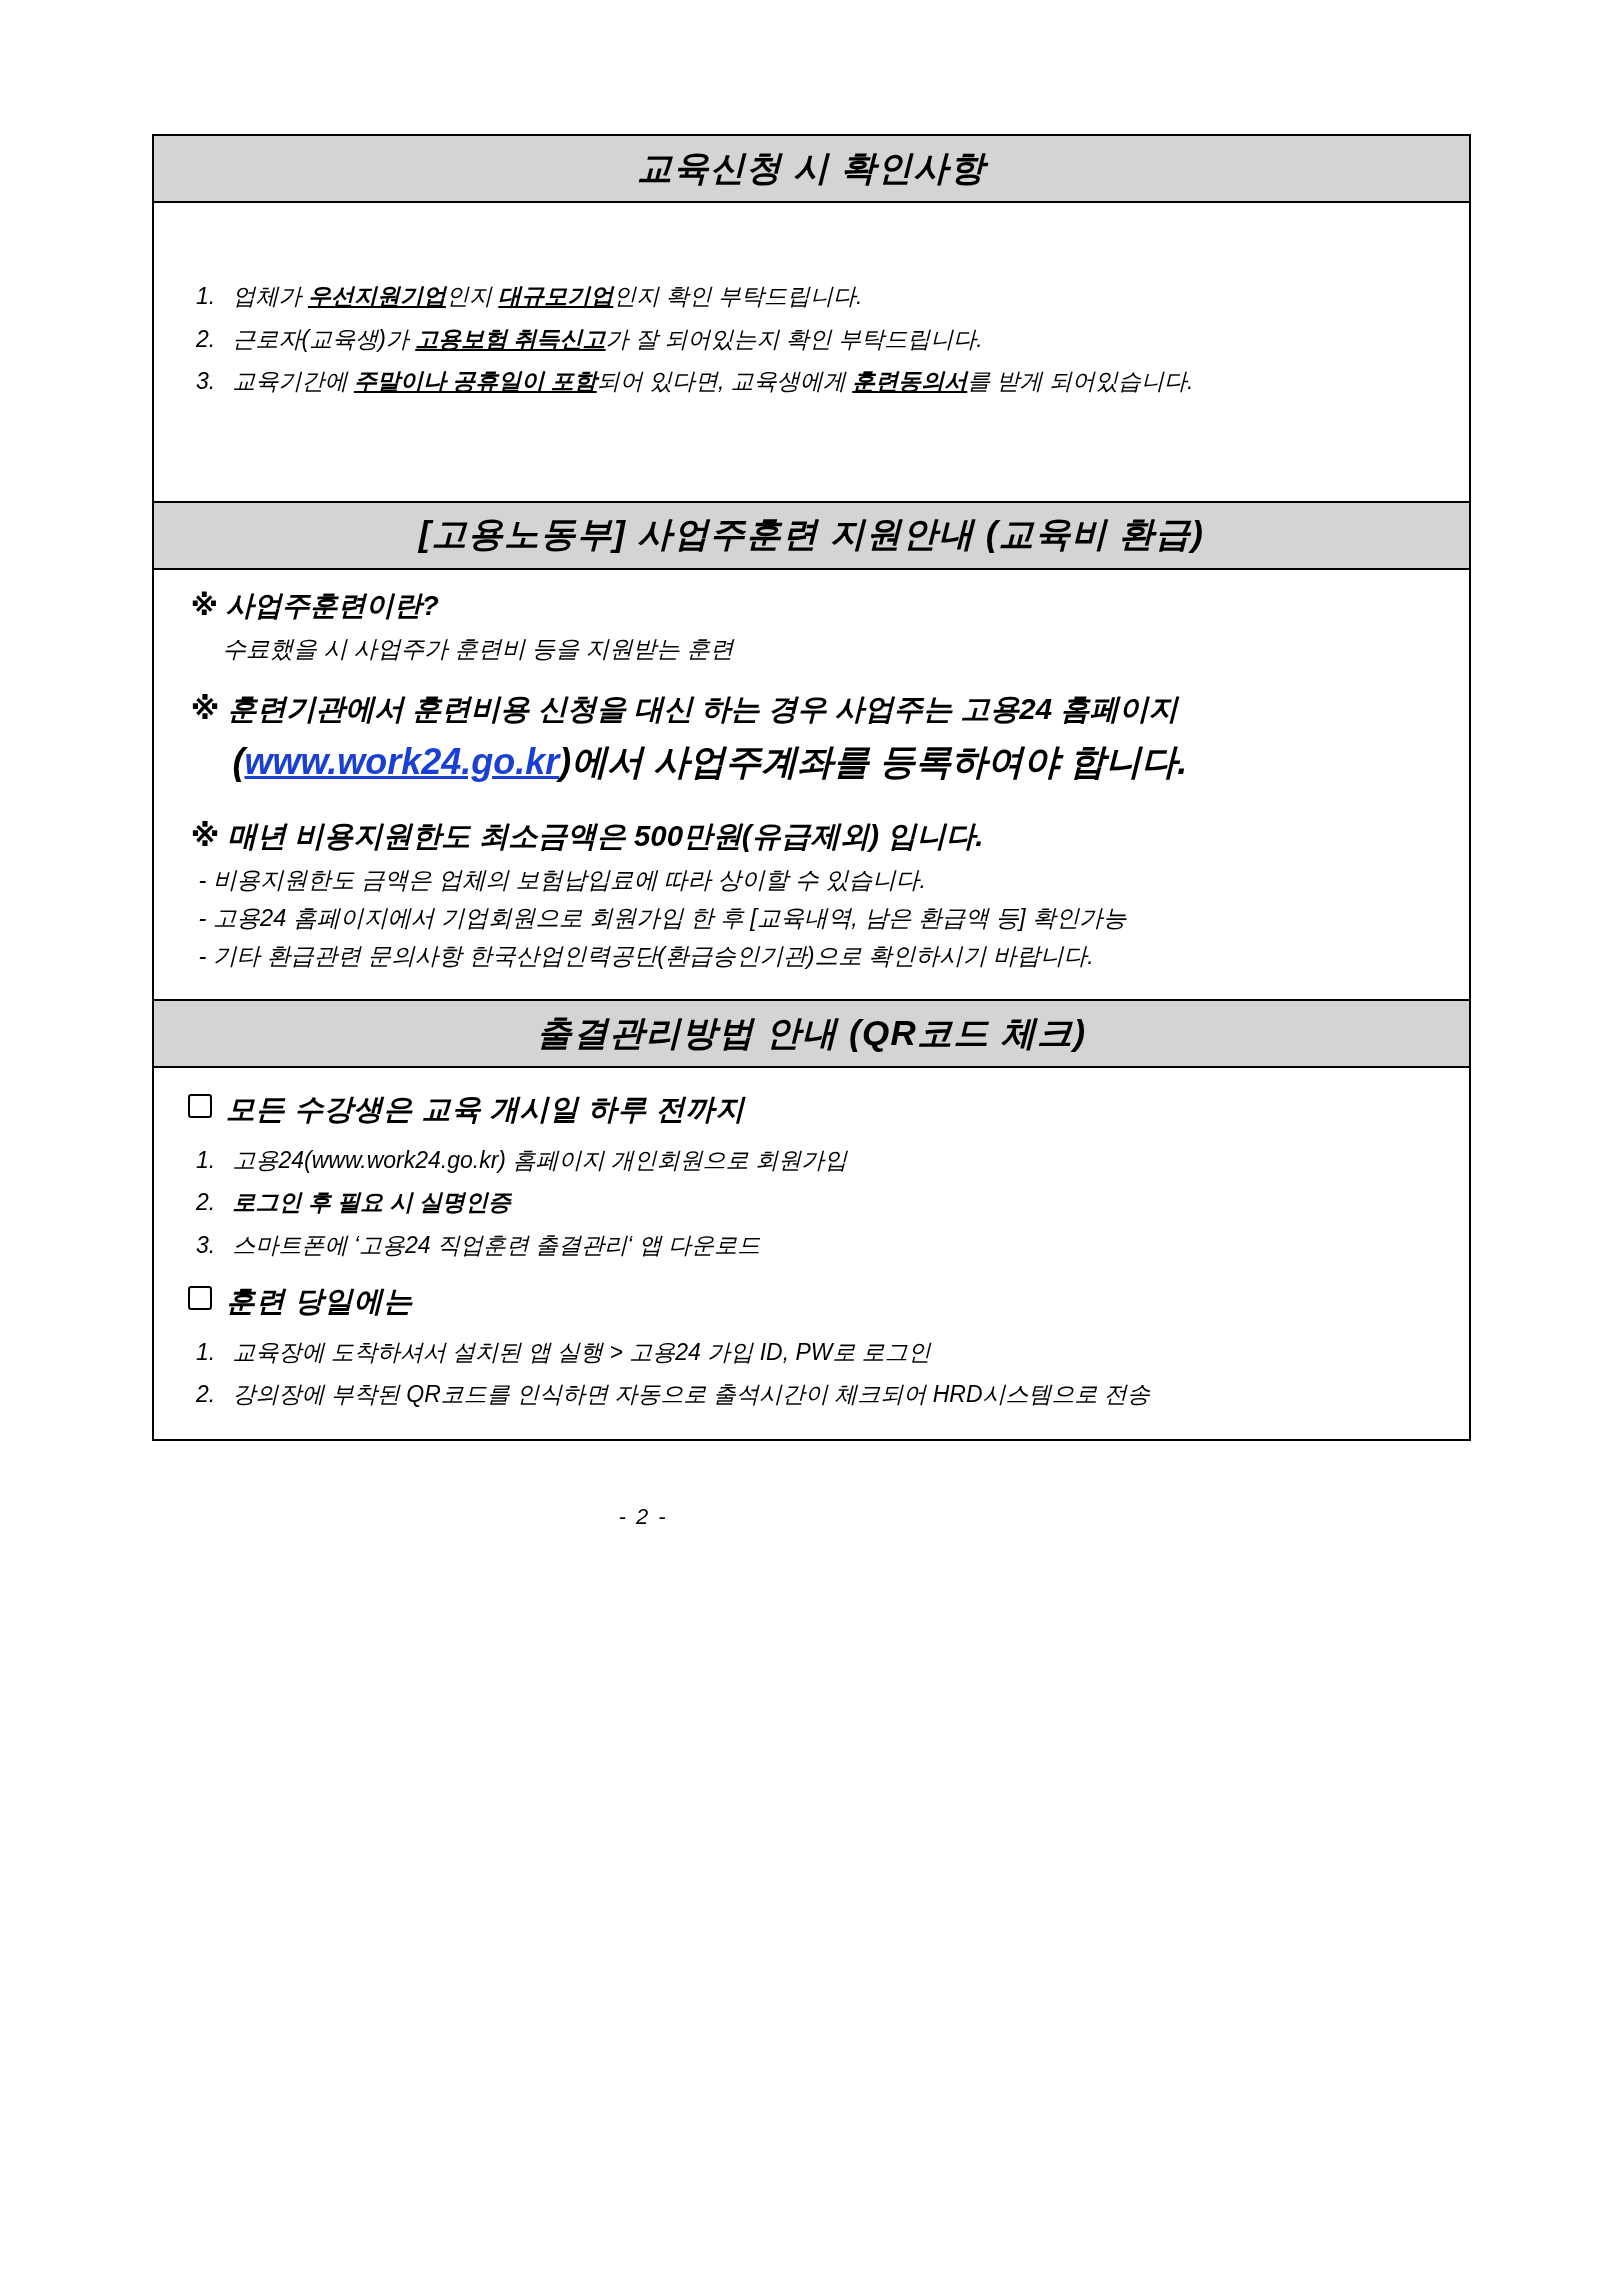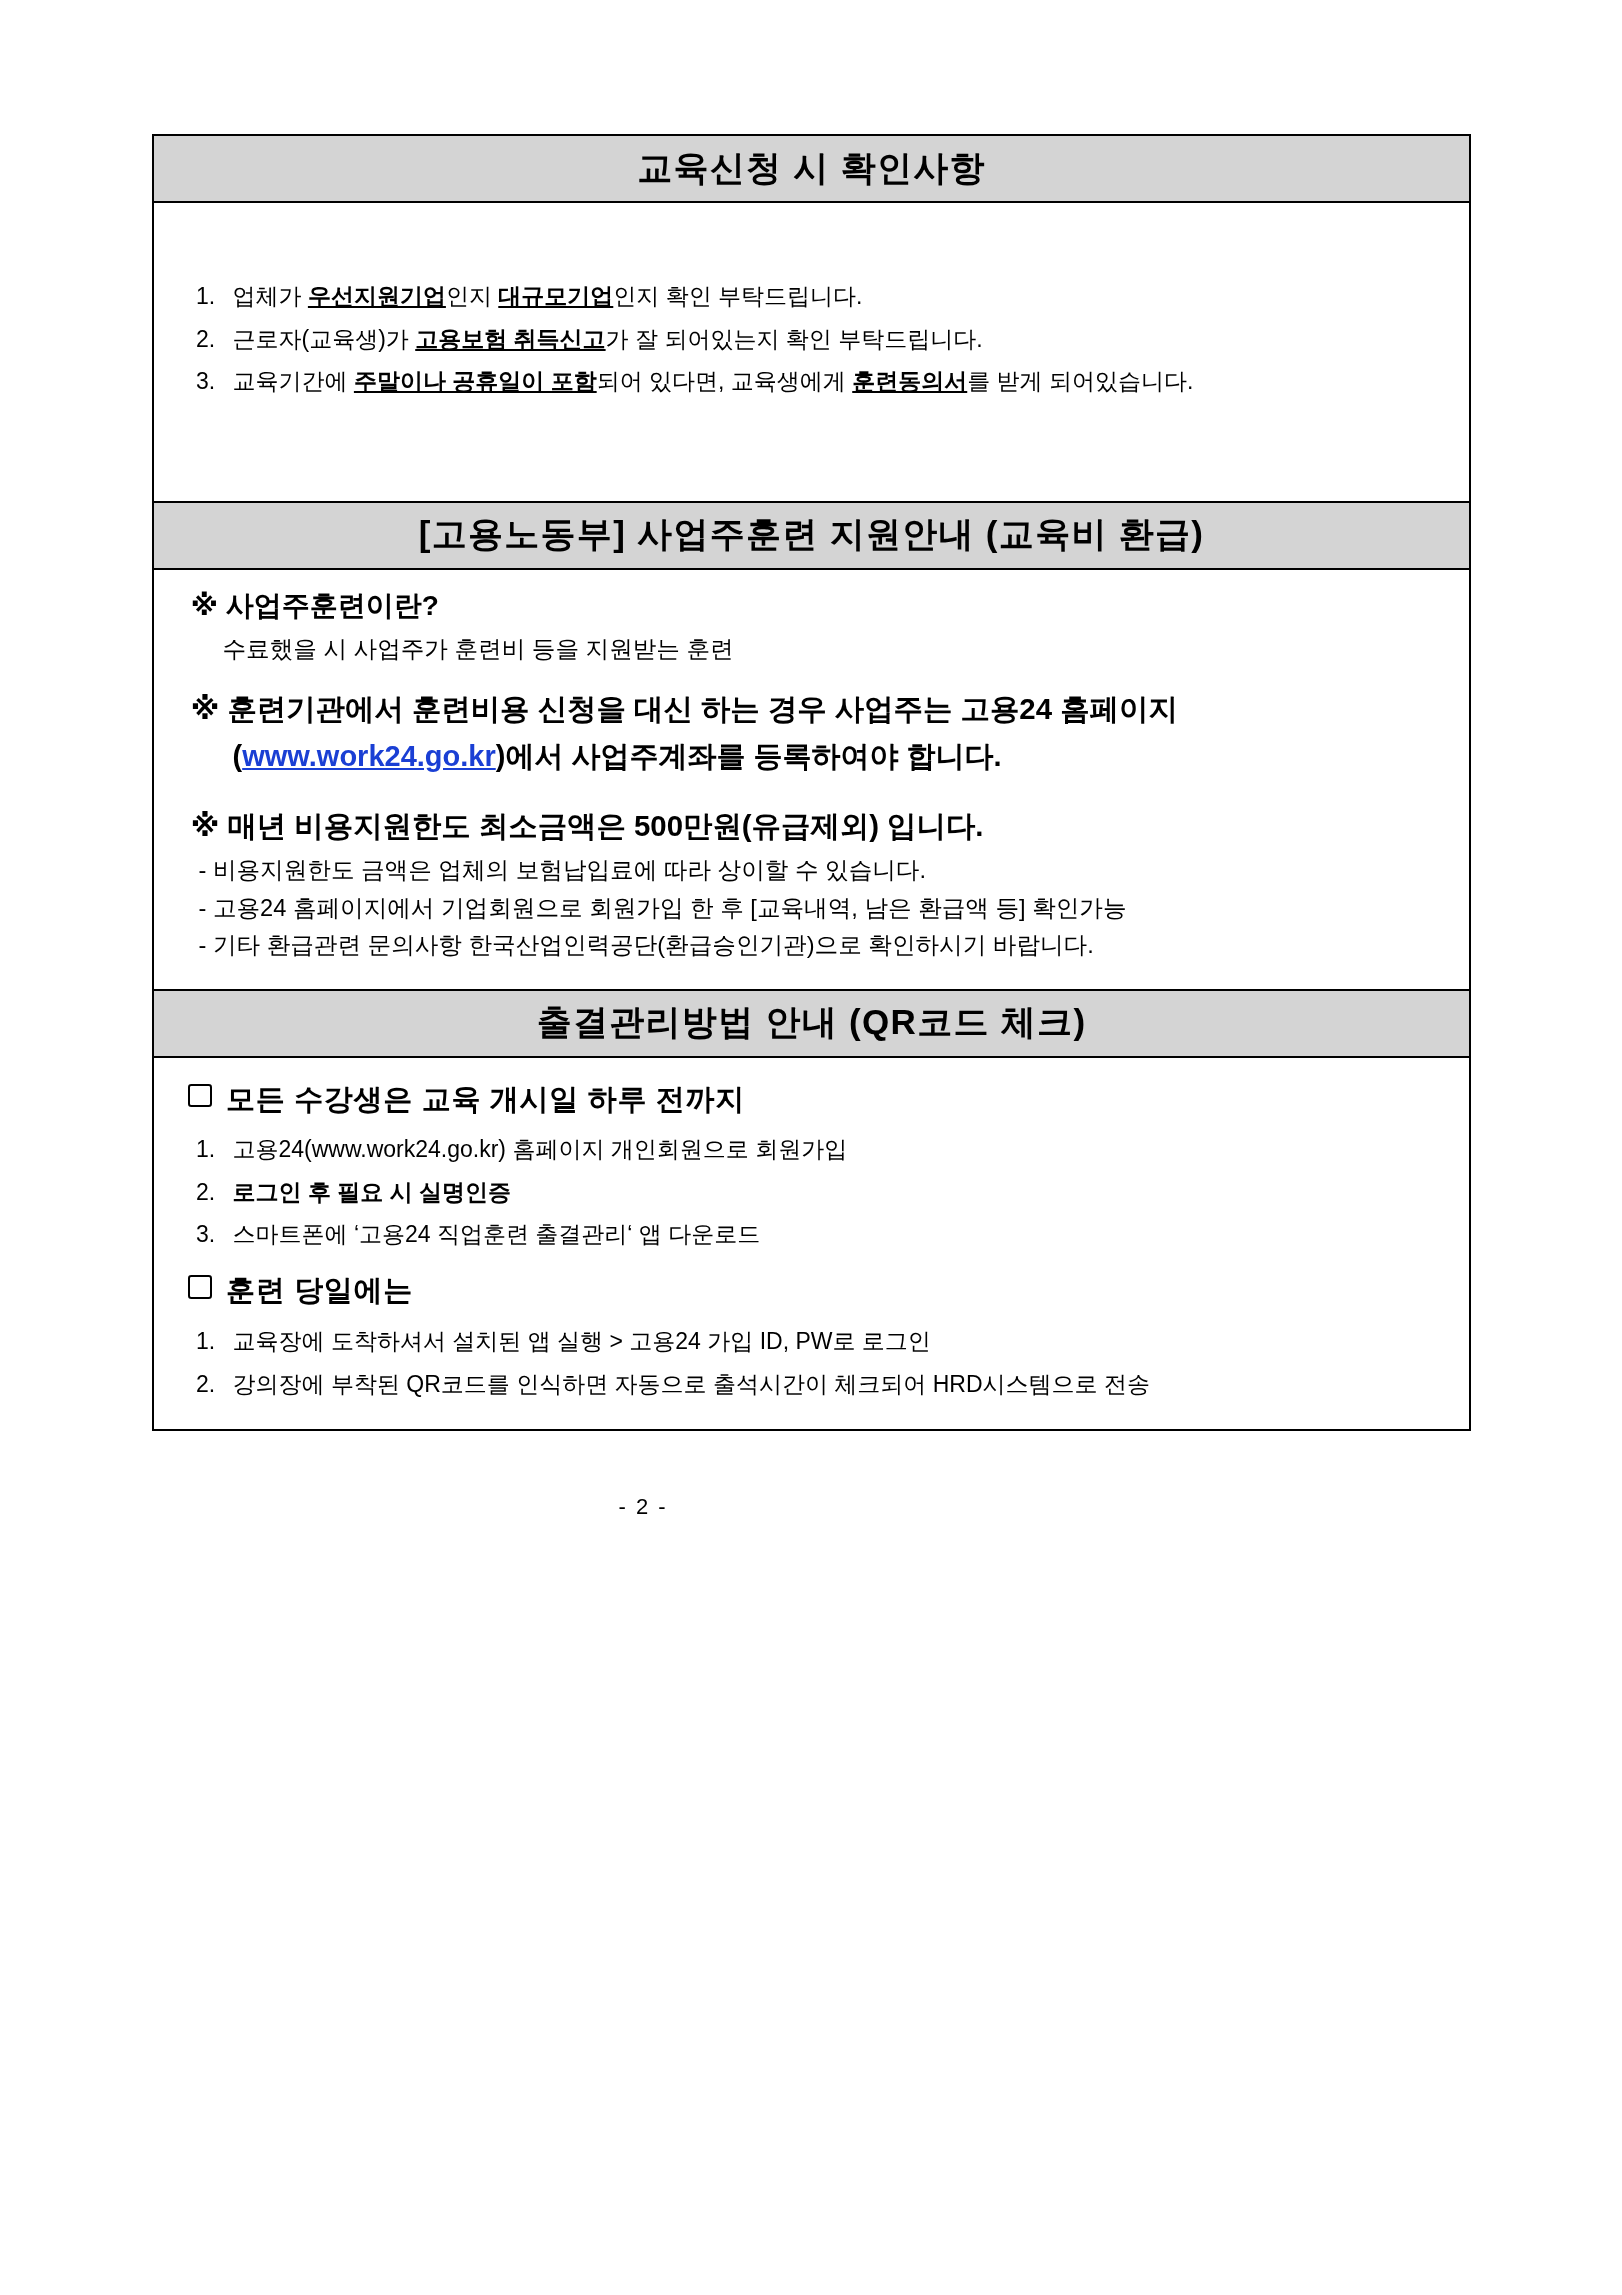--- a/index.html
+++ b/index.html
@@ -14,20 +14,21 @@
     color: #000000;
     position: relative;
   }
   .page {
     position: absolute;
     left: 0; top: 0;
     width: 1286px;
     height: 2295px;
     box-sizing: border-box;
     padding: 134px 152px 0 152px;
+    font-style: italic;
   }
   .doc {
     border: 2px solid #000;
     box-sizing: border-box;
     width: 1319px;
   }
   .section-head {
     background: #d4d4d4;
     border-bottom: 2px solid #000;
     text-align: center;
@@ -88,21 +89,21 @@
   .dash-line {
     font-size: 23.6px;
     line-height: 1.6;
     padding-left: 17px;
     white-space: nowrap;
   }
   .dash-line.indent2 {
     padding-left: 41px;
   }
   .cont-line {
-    font-size: 29px;
+    font-size: 36px;
     font-weight: bold;
     line-height: 1.5;
     padding-left: 51px;
     margin-bottom: 6.5px;
     white-space: nowrap;
   }
   .link {
     color: #1a3fd4;
     text-decoration: underline;
     font-weight: bold;

